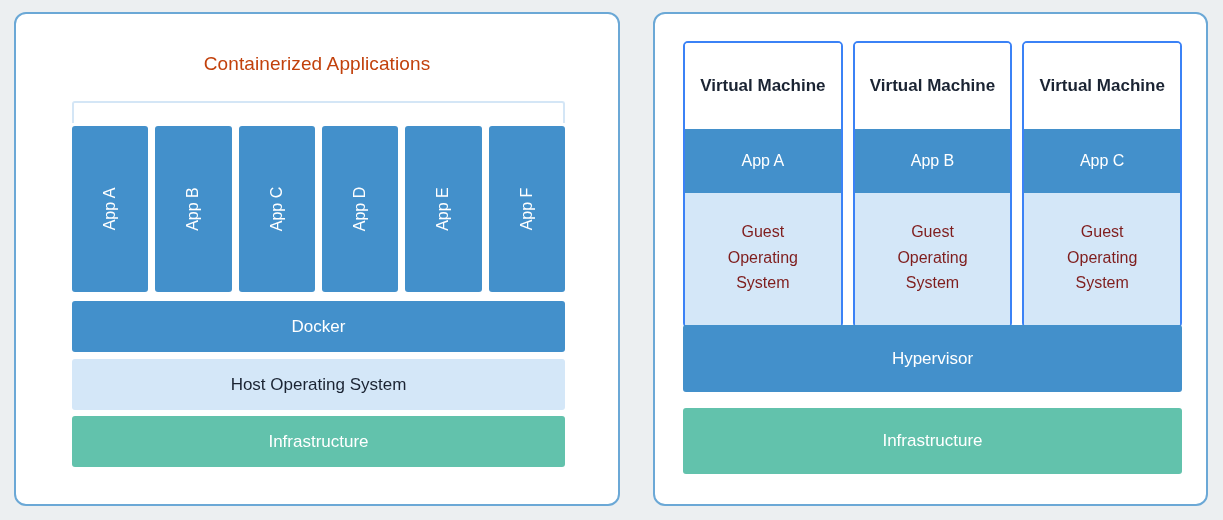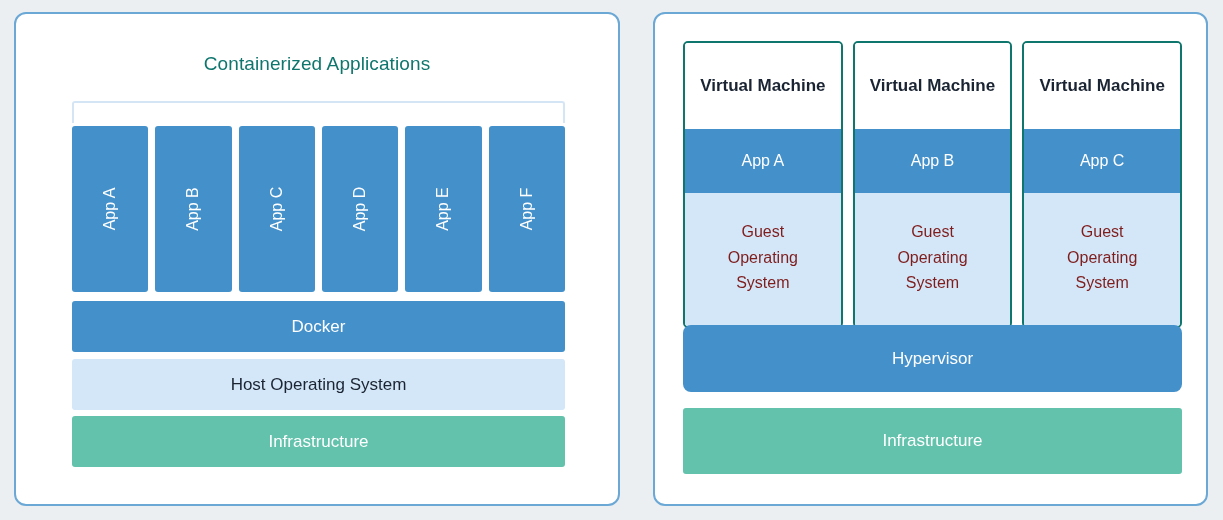--- a/index.html
+++ b/index.html
@@ -32,21 +32,21 @@
   .card-right { left: 653px; top: 12px; width: 555px; height: 494px; }
 
   
   .panel-title {
     position: absolute;
     left: 0;
     top: 39px;
     width: 100%;
     text-align: center;
     font-size: 19px;
-    color: #0f766e;
+    color: #c2410c;
     letter-spacing: 0.1px;
   }
 
   
   .container-outline {
     position: absolute;
     left: 56px;
     top: 87px;
     width: 493px;
     height: 22px;
@@ -103,21 +103,21 @@
     position: absolute;
     left: 28px;
     top: 27px;
     width: 499px;
     height: 287px;
     display: flex;
     gap: 10px;
   }
   .vm-box {
     flex: 1 1 0;
-    border: 2px solid #0f766e;
+    border: 2px solid #3b82f6;
     border-radius: 5px;
     box-sizing: border-box;
     background: #ffffff;
     display: flex;
     flex-direction: column;
     overflow: hidden;
   }
   .vm-header {
     height: 86px;
     display: flex;
@@ -145,21 +145,21 @@
     align-items: center;
     justify-content: center;
     text-align: center;
     font-size: 16px;
     line-height: 1.6;
     white-space: pre-line;
     padding-bottom: 4px;
   }
 
   .bar-hyper  { position: absolute; left: 28px; top: 311px; width: 499px; height: 67px;
-                background: #4390cb; color: #ffffff; border-radius: 8px;
+                background: #4390cb; color: #ffffff; border-radius: 3px;
                 display: flex; align-items: center; justify-content: center; font-size: 17px; }
   .bar-infraR { position: absolute; left: 28px; top: 394px; width: 499px; height: 66px;
                 background: #62c2ac; color: #ffffff; border-radius: 3px;
                 display: flex; align-items: center; justify-content: center; font-size: 17px; }
 </style>
 </head>
 <body>
 
 <div class="stage">
 

